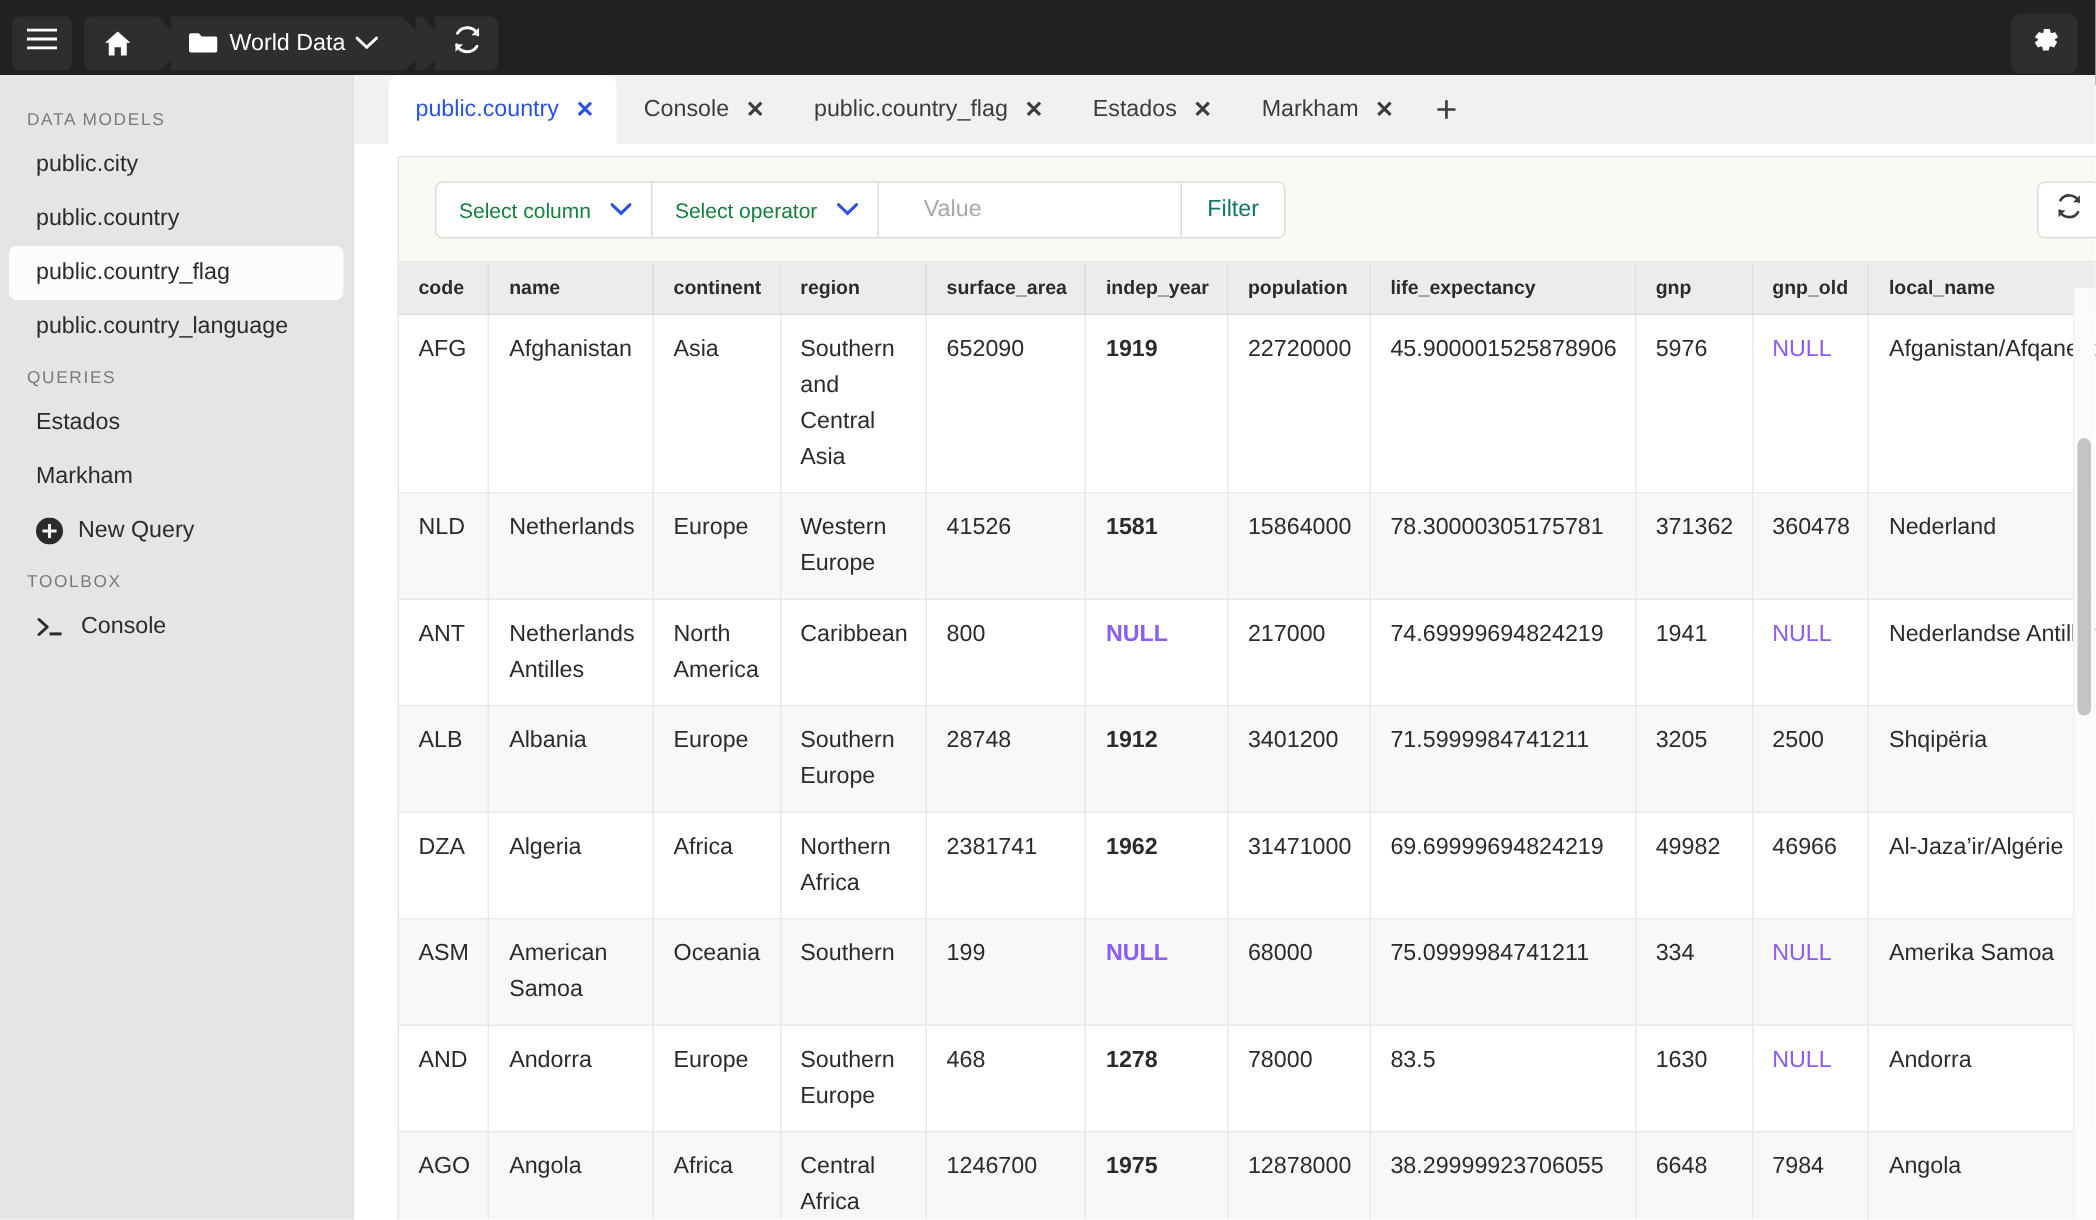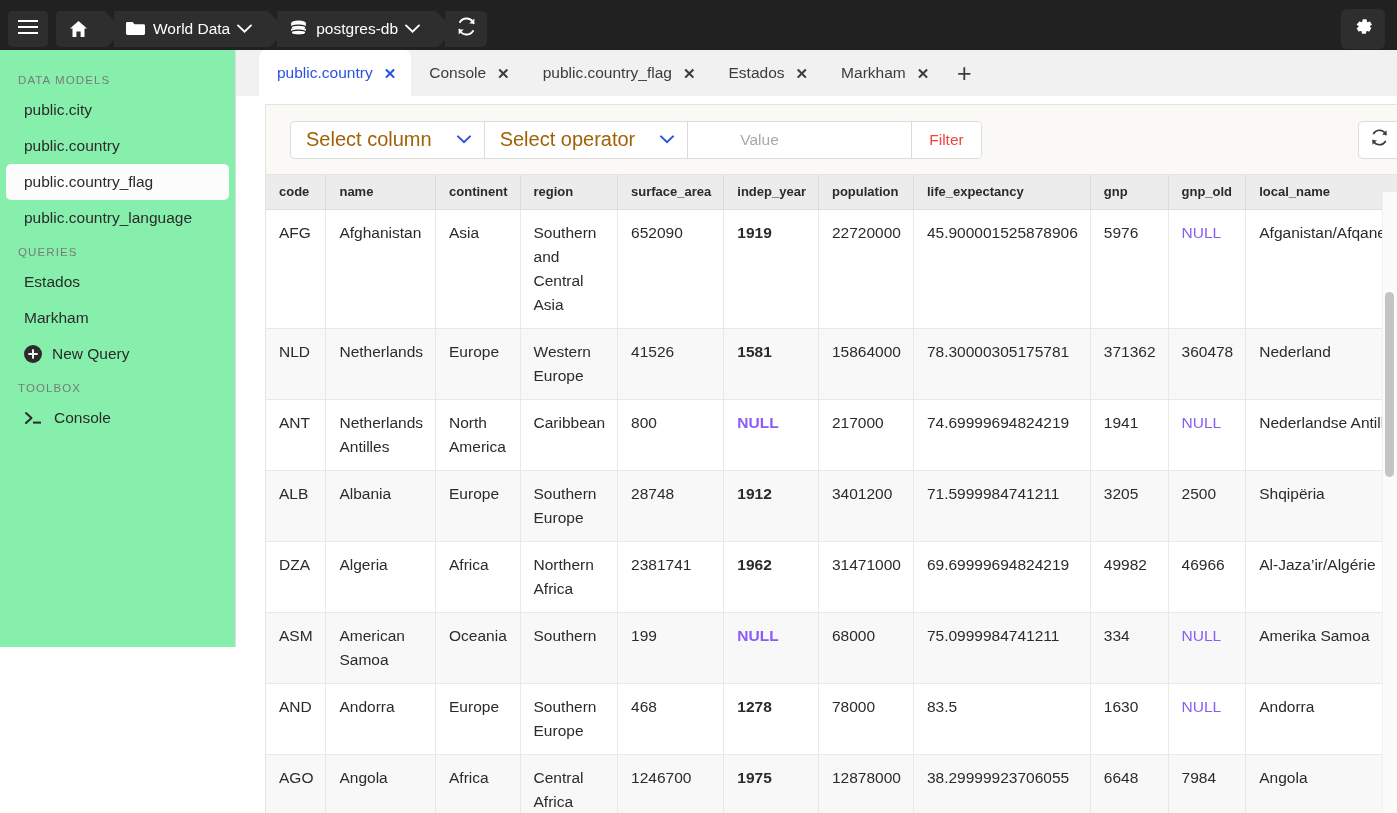--- a/index.html
+++ b/index.html
@@ -73,22 +73,22 @@
     background: #2e2e2e;
     border-radius: 6px;
     display: flex; align-items: center; justify-content: center;
     margin-right: 4px;
     cursor: pointer;
   }
 
   
   .sidebar {
     position: absolute; top: 50px; left: 0;
-    width: 236px; height: 597px;
-    background: #86efac;
+    width: 236px; height: 763px;
+    background: #e5e5e5;
     border-right: 1px solid #e0e0e0;
     padding-top: 14px;
     overflow: hidden;
   }
   .sec-title {
     font-size: 11.5px;
     letter-spacing: 1.1px;
     color: #7a7a7a;
     padding: 10px 18px 6px 18px;
     font-weight: 400;
@@ -172,47 +172,45 @@
     height: 38px;
     background: #ffffff;
     border: 1px solid #dedcd6;
     border-radius: 5px;
     overflow: hidden;
   }
   .fselect {
     display: flex; align-items: center;
     height: 100%;
     padding: 0 13px 0 15px;
-    font-size: 20px;
-    color: #a16207;
+    font-size: 14px;
+    color: #15803d;
     border-right: 1px solid #dedcd6;
     white-space: nowrap;
     cursor: pointer;
-    gap: 12px;
   }
   .fselect .fc { margin-left: 13px; display: flex; align-items: center; }
   .fvalue {
     height: 100%;
     width: 202px;
     border: none; outline: none;
     padding: 0 30px;
     font-size: 15.5px;
     font-family: "Liberation Sans", sans-serif;
     color: #2b2b2b;
     background: transparent;
     border-right: 1px solid #dedcd6;
-    margin-left: 22px;
   }
   .fvalue::placeholder { color: #a8a8a8; }
   .fbtn {
     height: 100%;
     padding: 0 17px;
     display: flex; align-items: center;
     font-size: 15.5px;
-    color: #ef4444;
+    color: #0f766e;
     background: #ffffff;
     border: none;
     font-family: "Liberation Sans", sans-serif;
     cursor: pointer;
   }
   .refresh-grid {
     margin-left: auto;
     width: 42px; height: 38px;
     background: #ffffff;
     border: 1px solid #dedcd6;
@@ -323,37 +321,20 @@
       <span class="crumb-label">World Data</span>
       <span class="chev">
         <svg width="15" height="9" viewBox="0 0 15 9">
             <path d="M1 1.4 L7.5 7.6 L14 1.4" stroke="#fff" stroke-width="1.9" fill="none" stroke-linecap="round"></path>
           </svg>
       </span>
     </div>
 
     <div class="crumb-sep"></div>
 
-    <div class="crumb">
-      <span class="crumb-icon">
-        <svg width="19" height="18" viewBox="0 0 19 18">
-          <ellipse cx="9.5" cy="3.2" rx="7.3" ry="2.7" fill="#fff"></ellipse>
-          <path d="M2.2 3.2 L2.2 7.1 A7.3 2.7 0 0 0 16.8 7.1 L16.8 3.2" fill="#fff"></path>
-          <ellipse cx="9.5" cy="7.6" rx="7.3" ry="2.5" fill="#fff" stroke="#212121" stroke-width="1.1"></ellipse>
-          <path d="M2.2 8.5 L2.2 12.4 A7.3 2.7 0 0 0 16.8 12.4 L16.8 8.5" fill="#fff"></path>
-          <ellipse cx="9.5" cy="12.6" rx="7.3" ry="2.5" fill="#fff" stroke="#212121" stroke-width="1.1"></ellipse>
-        </svg>
-      </span>
-      <span class="crumb-label">postgres-db</span>
-      <span class="chev">
-        <svg width="15" height="9" viewBox="0 0 15 9">
-            <path d="M1 1.4 L7.5 7.6 L14 1.4" stroke="#fff" stroke-width="1.9" fill="none" stroke-linecap="round"></path>
-          </svg>
-      </span>
-    </div>
 
     <div class="crumb-sep"></div>
 
     <div class="refresh-top">
       <span>
         <svg width="21" height="21" viewBox="0 0 22 22">
           <path d="M18.4 7.6 A8 8 0 0 0 4.2 6.4" stroke="#fff" stroke-width="2" fill="none" stroke-linecap="round"></path>
           <path d="M19.2 2.6 L19.2 7.9 L13.9 7.9 Z" fill="#fff"></path>
           <path d="M3.6 14.4 A8 8 0 0 0 17.8 15.6" stroke="#fff" stroke-width="2" fill="none" stroke-linecap="round"></path>
           <path d="M2.8 19.4 L2.8 14.1 L8.1 14.1 Z" fill="#fff"></path>

